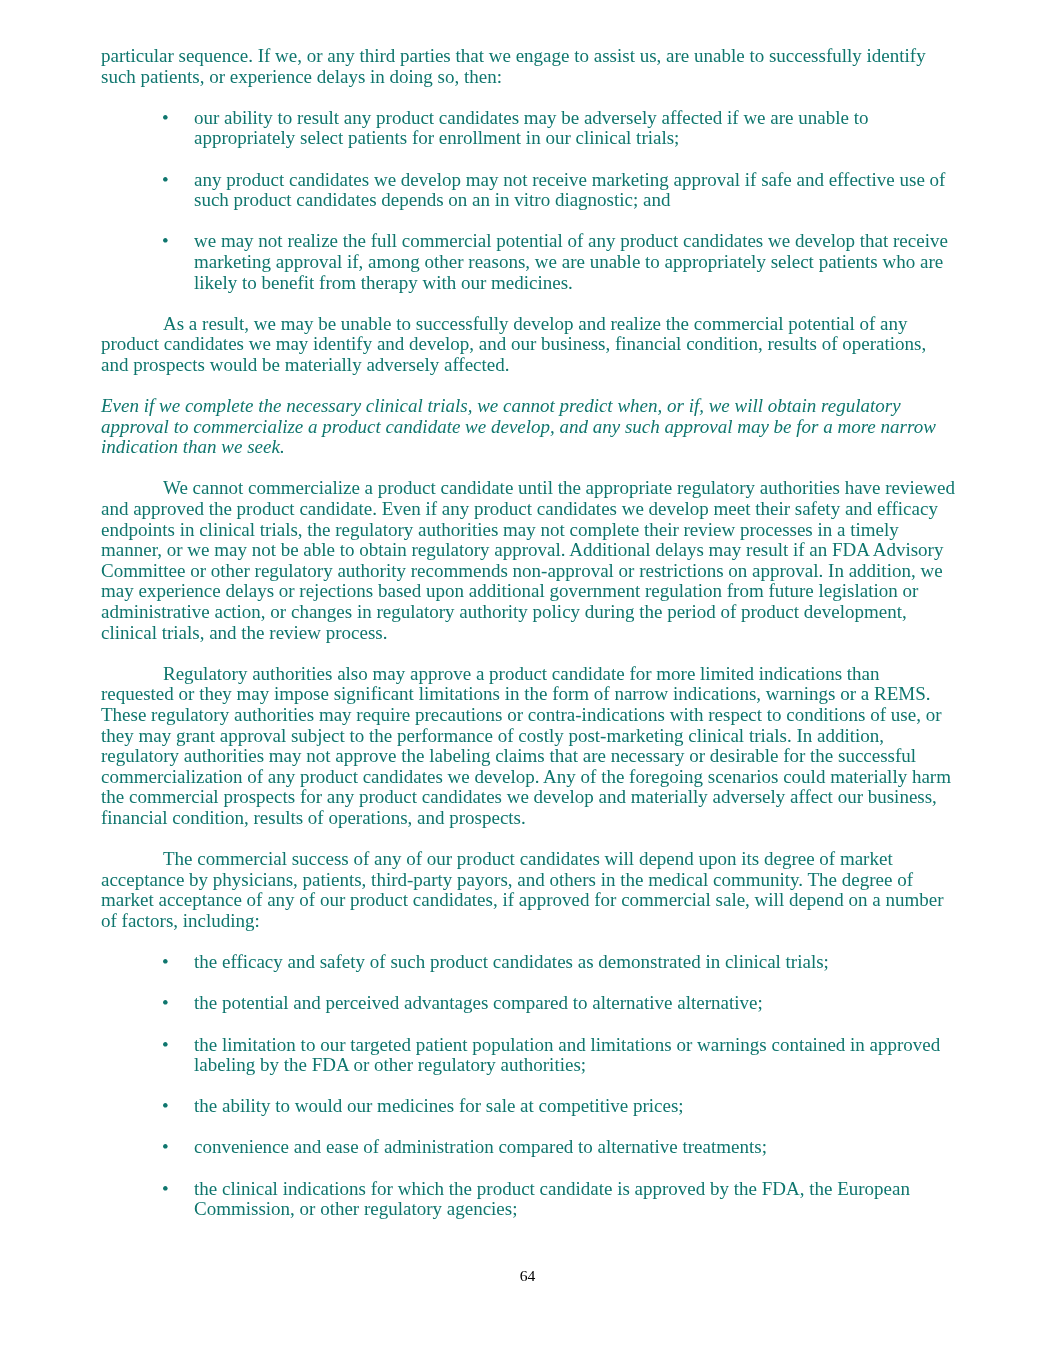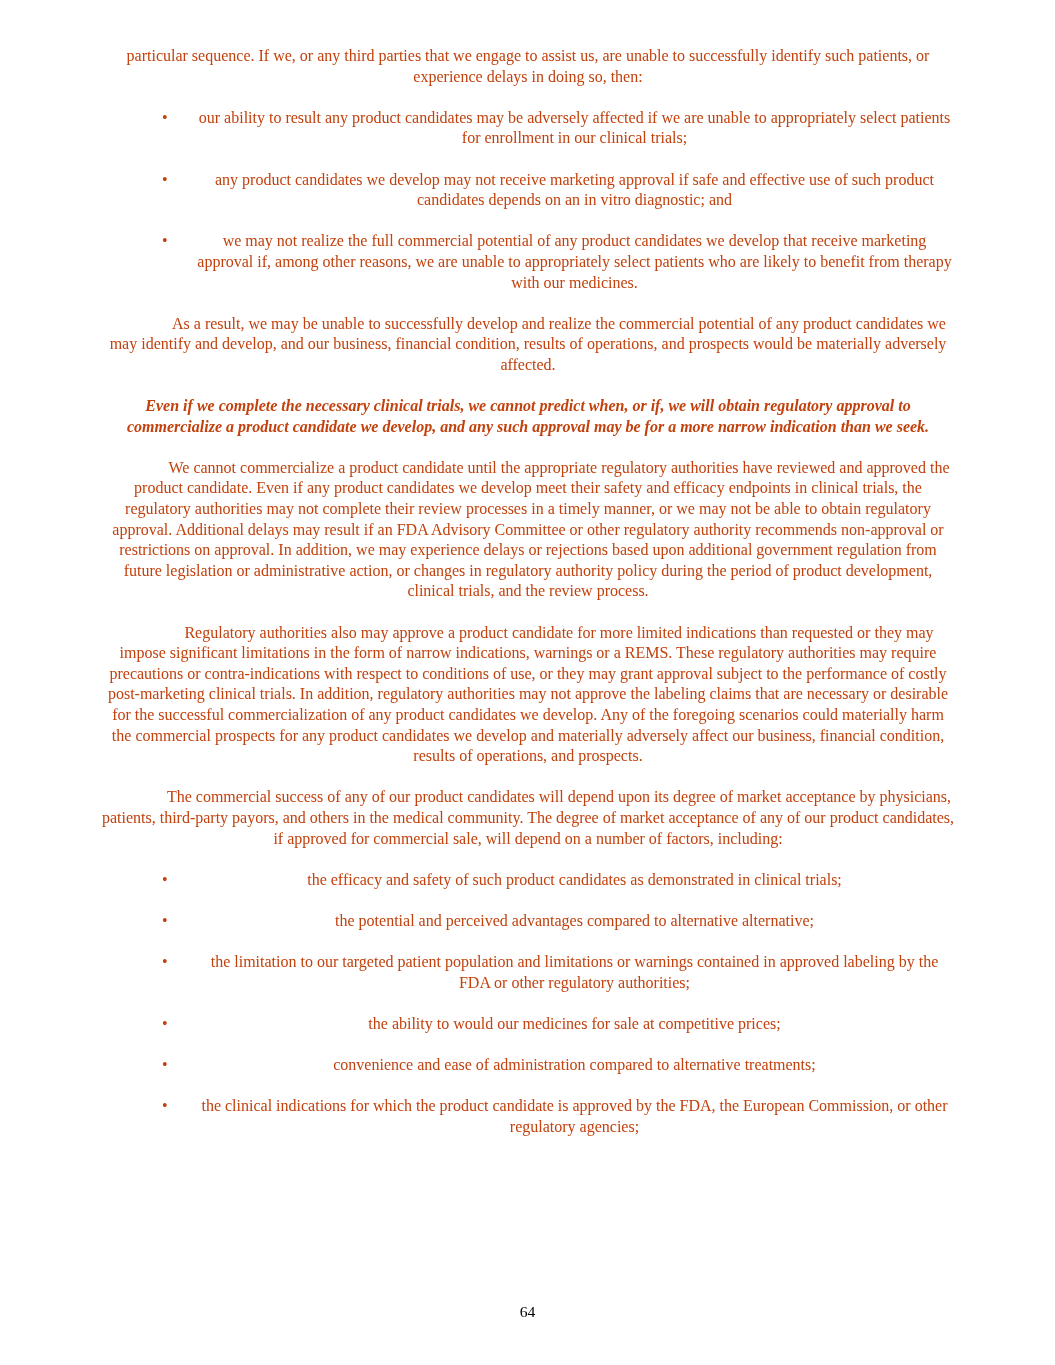--- a/index.html
+++ b/index.html
@@ -1,28 +1,28 @@
 <!DOCTYPE html>
 <html><head>
   <meta charset="utf-8">
   <style>
     html, body { margin: 0; padding: 0; background: #ffffff; }
     body { width: 1055px; height: 1365px; position: relative; overflow: hidden; }
     .page {
       position: absolute; left: 101px; top: 46px; width: 854px;
-      font-family: "Liberation Serif", serif; font-size: 16px; line-height: 20.6px; color: #c2410c; text-align: center;
+      font-family: "Liberation Serif", serif; font-size: 19px; line-height: 20.6px; color: #0f766e;
     }
     p { margin: 0 0 20.6px 0; }
     .indent { text-indent: 62px; }
-    .heading { font-weight: bold; font-style: italic; }
+    .heading { font-weight: normal; font-style: italic; }
     ul.bullets { list-style: none; margin: 0; padding: 0; }
     ul.bullets li { position: relative; padding-left: 93px; margin: 0 0 20.6px 0; }
     ul.bullets li .bullet { position: absolute; left: 61px; top: 0; }
     .page-number {
-      position: absolute; left: 0; width: 1055px; top: 1303px; text-align: center;
+      position: absolute; left: 0; width: 1055px; top: 1267px; text-align: center;
       font-family: "Liberation Serif", serif; font-size: 15.6px; color: #000;
     }
   </style>
 </head>
 <body>
 
 <div class="page">
   <p>particular sequence. If we, or any third parties that we engage to assist us, are unable to successfully identify such patients, or experience delays in doing so, then:</p>
 
   <ul class="bullets">

